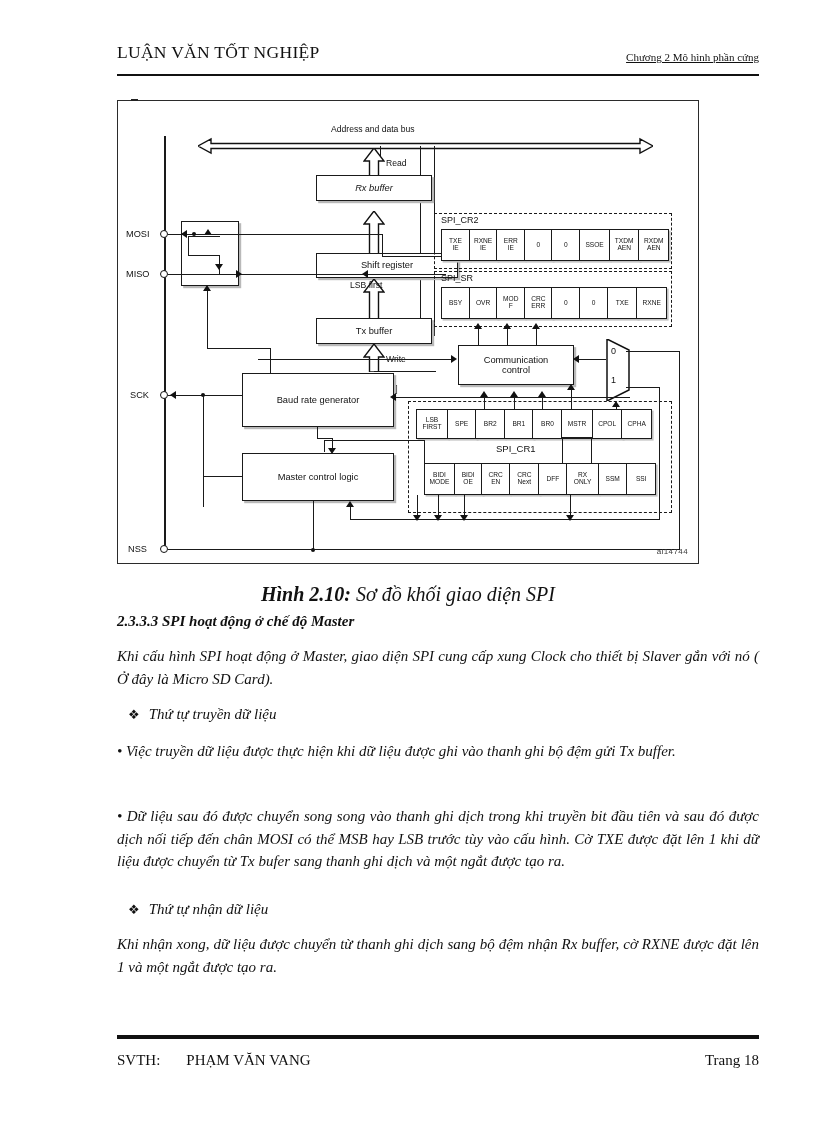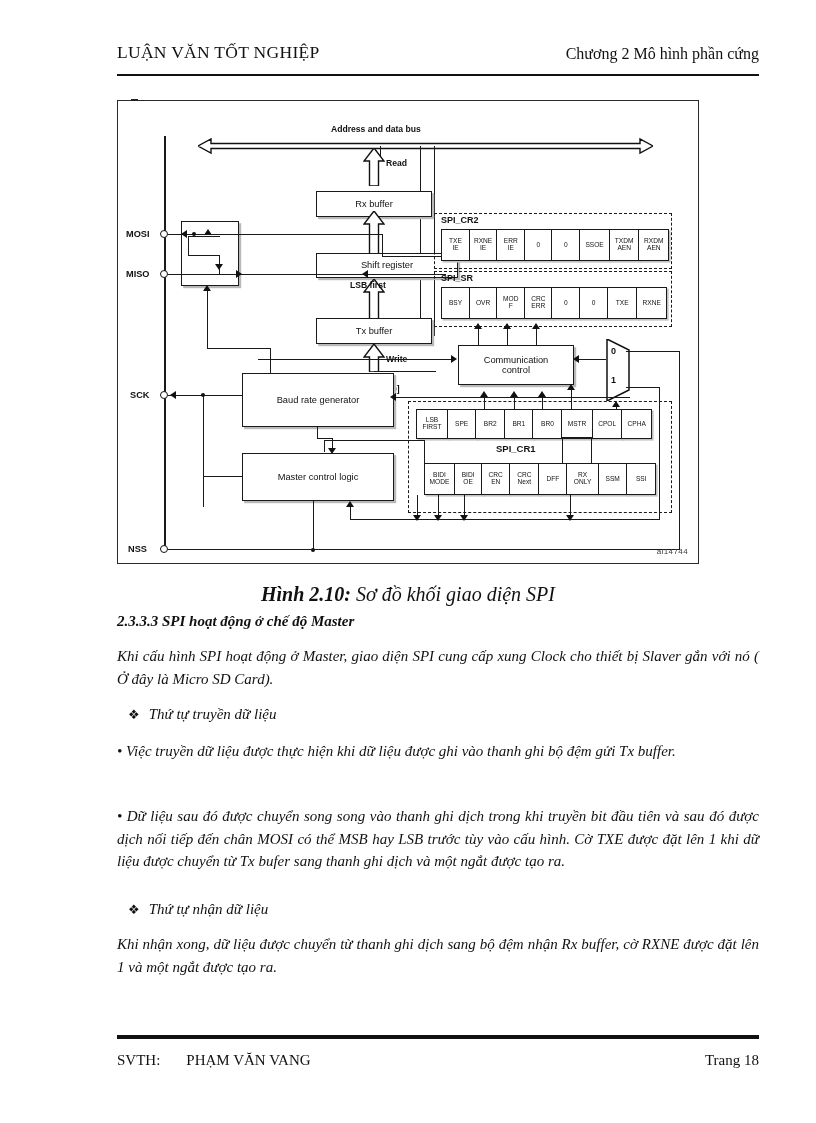--- a/index.html
+++ b/index.html
@@ -16,21 +16,21 @@
 
   
   .header {
     position:absolute; left:117px; top:42px; width:642px;
     display:flex; justify-content:space-between; align-items:flex-end;text-align:center;
   }
   .header-left {
     font-size:17.5px; letter-spacing:0.3px;
     font-family:"Liberation Serif","DejaVu Serif",serif;
   }
-  .header-right { font-size:16px; }
+  .header-right { font-size:11px;text-decoration:underline; }
   .header-rule {
     position:absolute; left:117px; top:74px; width:642px; height:2.2px;
     background:#111;
   }
 
   
   .figure {
     position:absolute; left:117px; top:100px; width:582px; height:464px;
     border:1.3px solid #2b2b2b; background:#fff;
   }
@@ -42,21 +42,21 @@
   
   .blk {
     position:absolute; border:1.6px solid #1a1a1a; background:#fff;
     display:flex; align-items:center; justify-content:center;
     font-family:"Liberation Sans","DejaVu Sans",sans-serif;
     font-size:9.3px; color:#111; text-align:center; line-height:1.12;
     box-shadow: 2.2px 2.2px 0 0 #b9b9b9;
   }
   .lbl {
     position:absolute; font-family:"Liberation Sans","DejaVu Sans",sans-serif;
-    font-size:8.6px; color:#111; white-space:nowrap; line-height:1.1;font-weight:bold;
+    font-size:8.6px; color:#111; white-space:nowrap; line-height:1.1;
   }
   .lbl.b { font-size:9.2px; }
   .hline { position:absolute; height:1.2px; background:#1a1a1a; }
   .vline { position:absolute; width:1.2px; background:#1a1a1a; }
   .vline.thick { width:1.6px; }
   .dot { position:absolute; width:4.4px; height:4.4px; border-radius:50%; background:#111; }
 
   
   .pin {
     position:absolute; width:8px; height:8px; border:1.5px solid #111;
@@ -151,21 +151,21 @@
 
       <div class="vline" style="left:262px; top:45px; height:13px;"></div>
       <div class="vline" style="left:302px; top:45px; height:190px;"></div>
       <div class="vline" style="left:316px; top:45px; height:190px;"></div>
 
       <svg style="position:absolute; left:245px; top:47px;" width="22" height="38">
         <polygon points="11,0 21,13 15.5,13 15.5,38 6.5,38 6.5,13 1,13" fill="#ffffff" stroke="#111111" stroke-width="1.4"></polygon>
       </svg>
       <div class="lbl" style="left:268px; top:58px;">Read</div>
 
-      <div class="blk" style="left:198px; top:90px; width:116px; height:26px;">Rx buffer</div>
+      <div class="blk" style="left:198px; top:74px; width:116px; height:26px;font-style:italic;">Rx buffer</div>
 
       <svg style="position:absolute; left:245px; top:110px;" width="22" height="46">
         <polygon points="11,0 21,13 15.5,13 15.5,46 6.5,46 6.5,13 1,13" fill="#ffffff" stroke="#111111" stroke-width="1.4"></polygon>
       </svg>
 
       <div class="blk" style="left:198px; top:152px; width:142px; height:25px;">Shift register</div>
 
       <svg style="position:absolute; left:245px; top:178px;" width="22" height="42">
         <polygon points="11,0 21,13 15.5,13 15.5,42 6.5,42 6.5,13 1,13" fill="#ffffff" stroke="#111111" stroke-width="1.4"></polygon>
       </svg>

